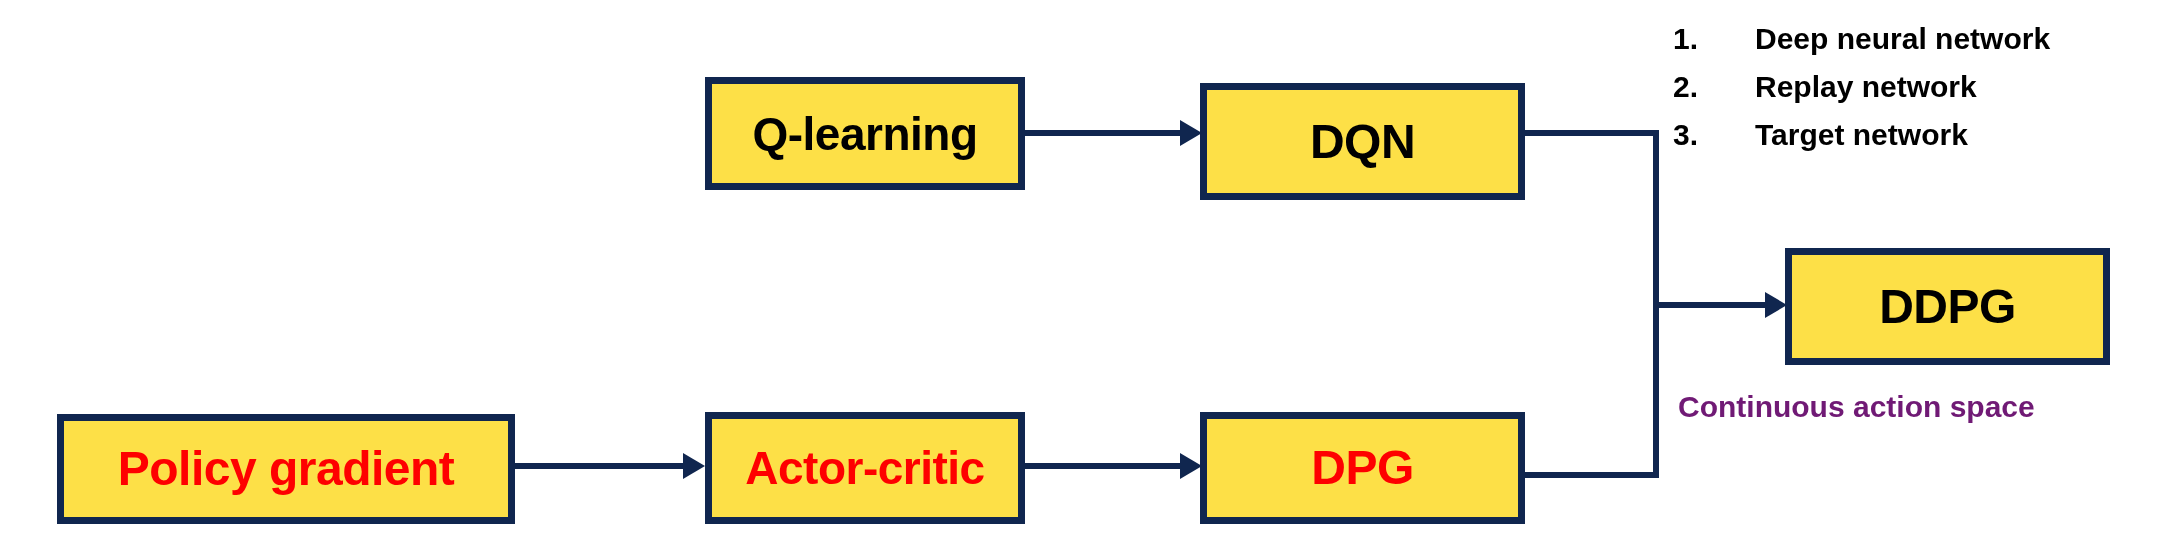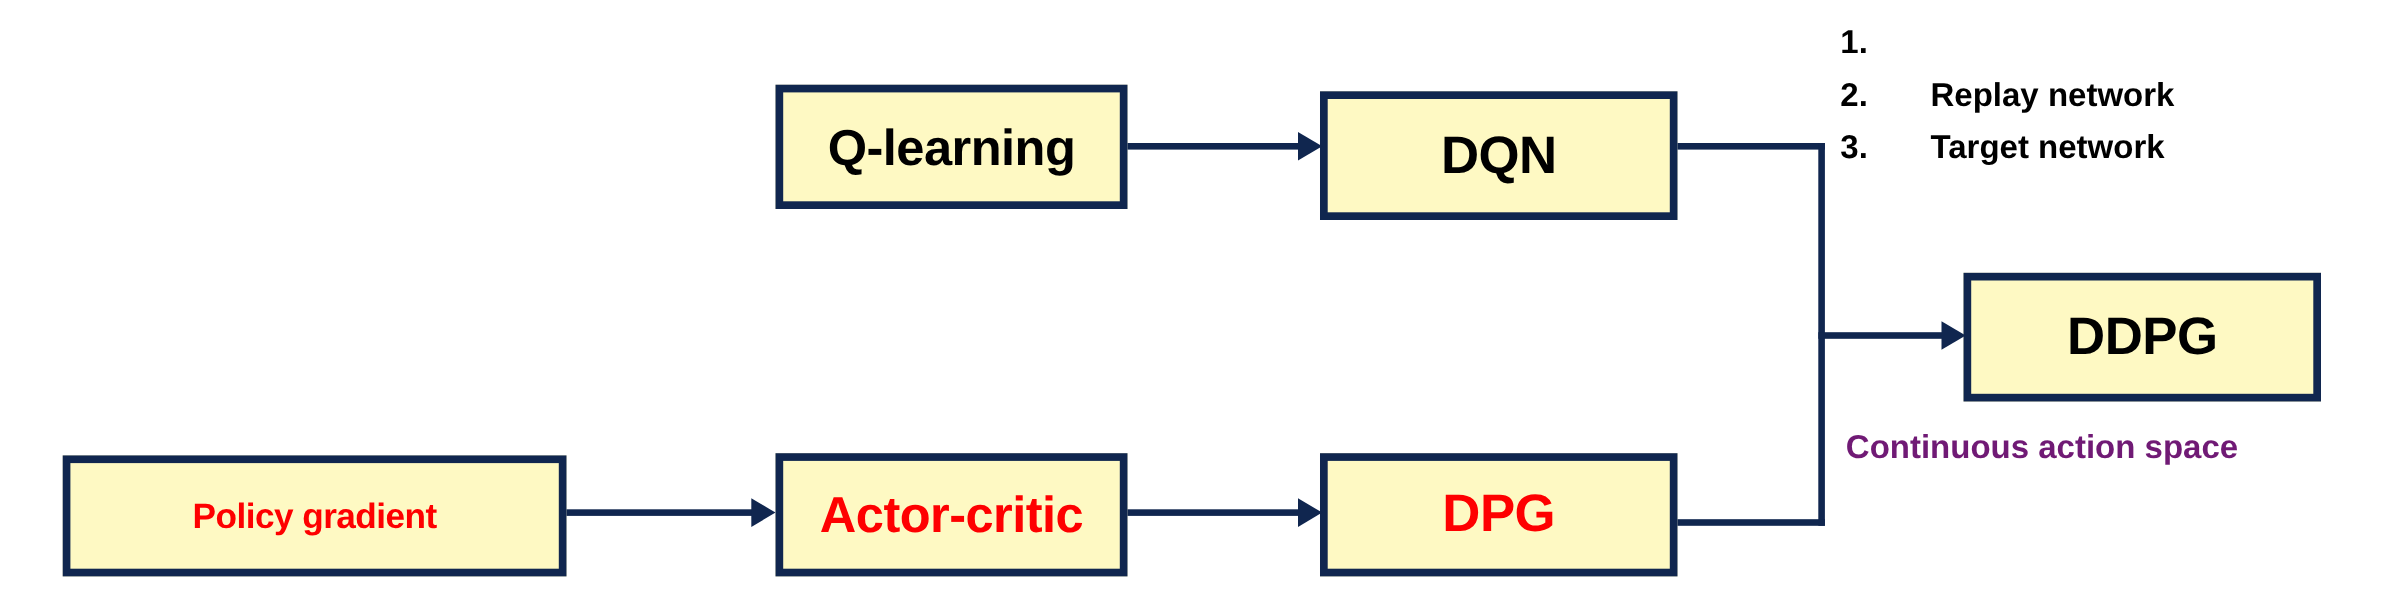--- a/index.html
+++ b/index.html
@@ -14,42 +14,42 @@
     background: #ffffff;
     overflow: hidden;
     font-family: "Liberation Sans", sans-serif;
   }
 
   
   .node {
     position: absolute;
     box-sizing: border-box;
     border: 7px solid #10264f;
-    background: #fef9c3;
+    background: #fde047;
     display: flex;
     align-items: center;
     justify-content: center;
   }
   .node-label {
     font-weight: bold;
     letter-spacing: -0.5px;
     white-space: nowrap;
     line-height: 1;
   }
   .label-dark  { color: #000000; }
   .label-red   { color: #fe0000; }
 
   .n-qlearning    { left: 705px;  top: 77px;  width: 320px; height: 113px; }
   .n-qlearning .node-label    { font-size: 46px; }
   .n-dqn          { left: 1200px; top: 83px;  width: 325px; height: 117px; }
   .n-dqn .node-label          { font-size: 48px; }
   .n-ddpg         { left: 1785px; top: 248px; width: 325px; height: 117px; }
   .n-ddpg .node-label         { font-size: 48px; }
   .n-policygrad   { left: 57px;   top: 414px; width: 458px; height: 110px; }
-  .n-policygrad .node-label   { font-size: 32px; }
+  .n-policygrad .node-label   { font-size: 48px; }
   .n-actorcritic  { left: 705px;  top: 412px; width: 320px; height: 112px; }
   .n-actorcritic .node-label  { font-size: 46px; }
   .n-dpg          { left: 1200px; top: 412px; width: 325px; height: 112px; }
   .n-dpg .node-label          { font-size: 48px; }
 
   
   .hline {
     position: absolute;
     height: 6px;
     background: #10264f;
@@ -157,20 +157,21 @@
 
   <div class="hline c-dqn-out"></div>
   <div class="vline c-bracket-v"></div>
   <div class="hline c-dpg-out"></div>
   <div class="hline c-branch-line"></div>
   <div class="arrowhead c-branch-head"></div>
 
   <div class="feature-list">
     <div class="feature-item">
       <span class="feature-num">1.</span>
+      <span class="feature-text">Deep neural network</span>
     </div>
     <div class="feature-item">
       <span class="feature-num">2.</span>
       <span class="feature-text">Replay network</span>
     </div>
     <div class="feature-item">
       <span class="feature-num">3.</span>
       <span class="feature-text">Target network</span>
     </div>
   </div>

